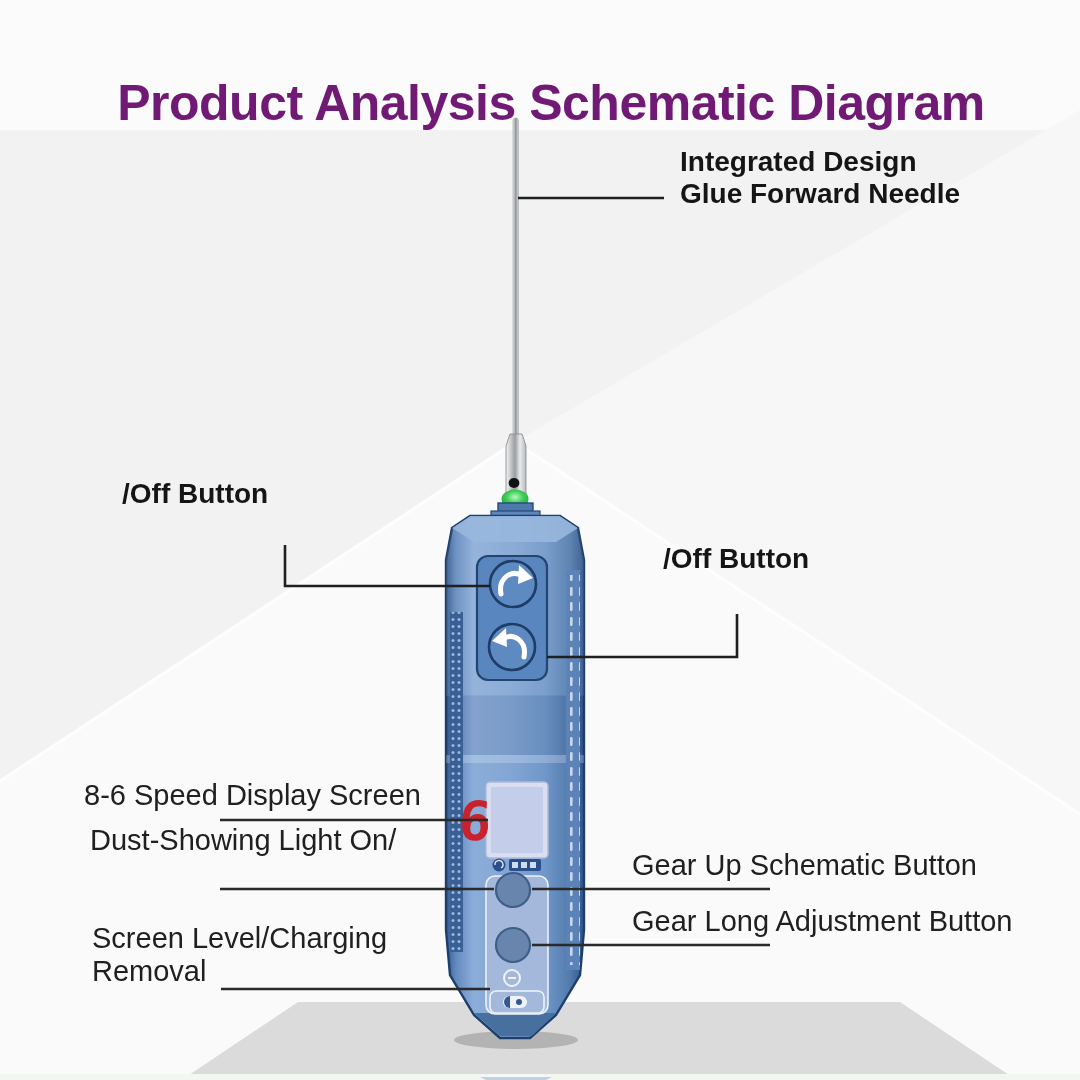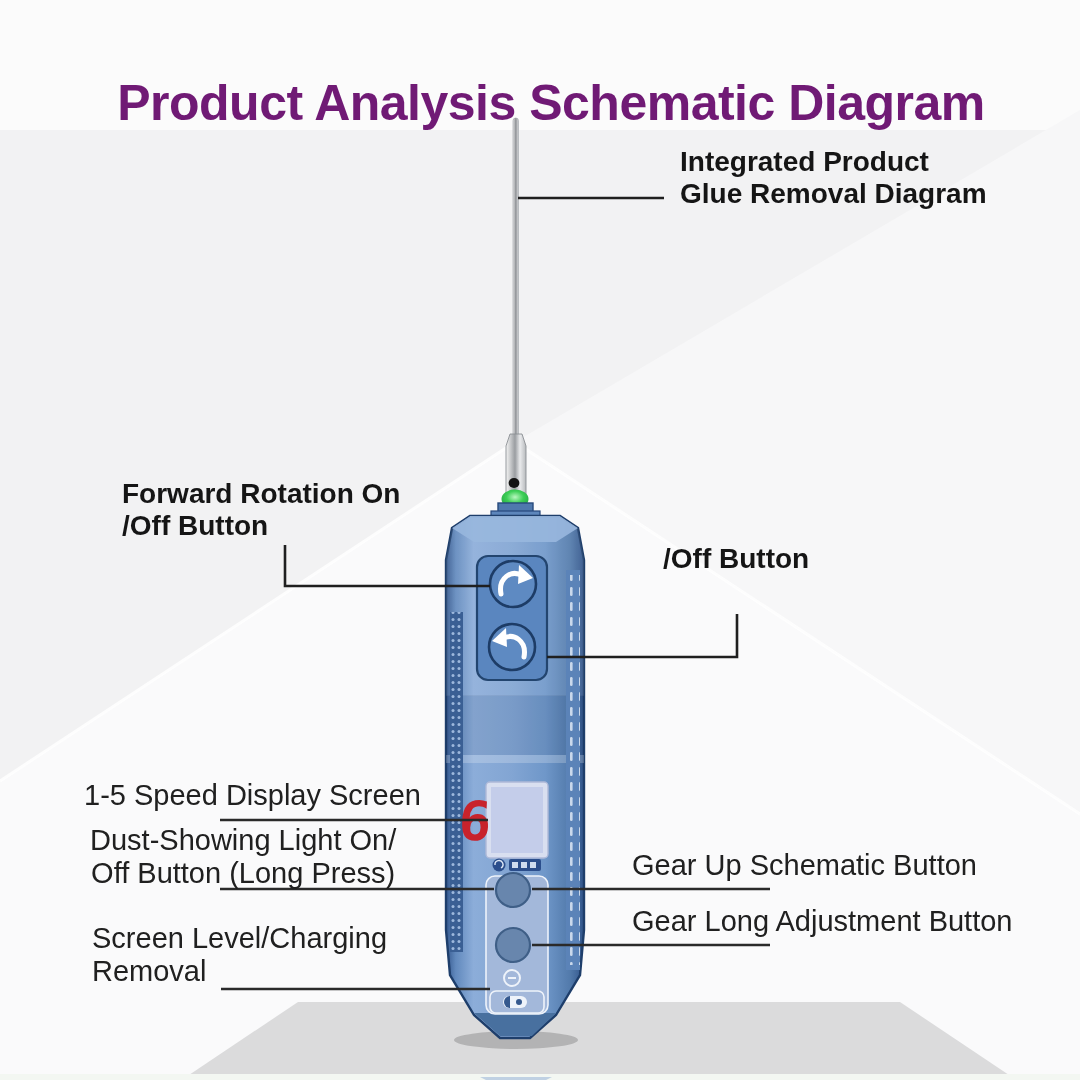--- a/index.html
+++ b/index.html
@@ -138,40 +138,38 @@
   <path d="M220 820 H488" stroke="#2a2a2a" stroke-width="2.3" fill="none"></path>
   <path d="M220 889 H494" stroke="#2a2a2a" stroke-width="2.3" fill="none"></path>
   <path d="M221 989 H490" stroke="#2a2a2a" stroke-width="2.3" fill="none"></path>
   <path d="M532 889 H770" stroke="#2a2a2a" stroke-width="2.3" fill="none"></path>
   <path d="M532 945 H770" stroke="#2a2a2a" stroke-width="2.3" fill="none"></path>
 </svg>
 
 <h1 id="page-title">Product Analysis Schematic Diagram</h1>
 
 <div class="label bold-label" style="left:680px;top:146px;">
-  <span>Integrated Product</span>
-  <span>Glue Removal Diagram</span>
+  <span>Integrated Design</span>
+  <span>Glue Forward Needle</span>
 </div>
 
 <div class="label bold-label" style="left:122px;top:478px;">
-  <span>Forward Rotation On</span>
   <span>/Off Button</span>
 </div>
 
 <div class="label bold-label" style="left:663px;top:543px;">
   <span>/Off Button</span>
 </div>
 
 <div class="label reg-label" style="left:84px;top:779px;">
-  <span>1-5 Speed Display Screen</span>
+  <span>8-6 Speed Display Screen</span>
 </div>
 
 <div class="label reg-label" style="left:90px;top:824px;text-align:center;">
   <span>Dust-Showing Light On/</span>
-  <span>Off Button (Long Press)</span>
 </div>
 
 <div class="label reg-label" style="left:92px;top:922px;">
   <span>Screen Level/Charging</span>
   <span>Removal</span>
 </div>
 
 <div class="label reg-label" style="left:632px;top:849px;">
   <span>Gear Up Schematic Button</span>
 </div>

